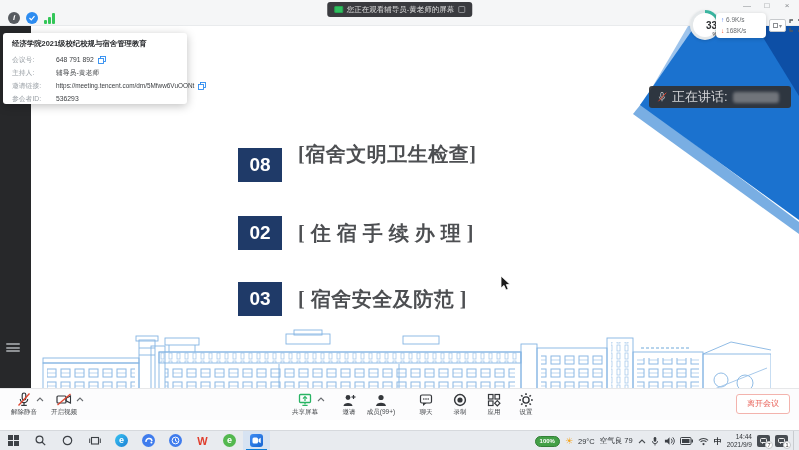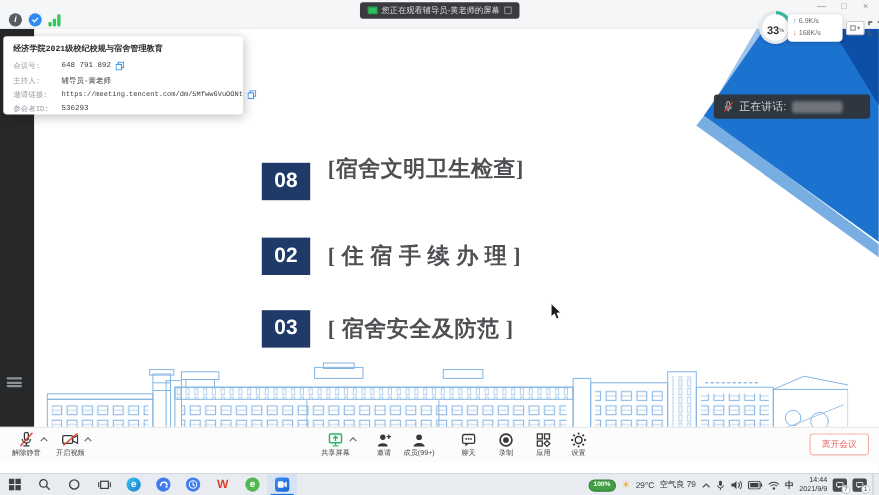--- a/index.html
+++ b/index.html
@@ -18,56 +18,56 @@
       display:flex;align-items:center;gap:4px;padding:0 7px;color:#dddddd;font-size:7.5px;white-space:nowrap;}
   .scr-ico{width:9px;height:7px;background:#2fbf5f;border-radius:1px;border:1px solid #27a350;}
   .pin-ico{width:7px;height:7px;border:1px solid #8b8d90;border-radius:1px;}
   .win-controls{position:absolute;right:6px;top:0;display:flex;gap:8px;color:#85888c;font-size:8px;line-height:12px;}
   .win-controls span{display:block;width:12px;text-align:center;cursor:default;}
 
   
   .net-panel{position:absolute;left:690px;top:8px;height:34px;z-index:40;}
   .gauge{position:absolute;left:0;top:2px;width:30px;height:30px;border-radius:50%;
       background:conic-gradient(#3ab5a0 0 33%,#e4e8ea 33% 100%);display:flex;align-items:center;justify-content:center;box-shadow:0 1px 3px rgba(0,0,0,.15);}
-  .gauge-inner{width:24px;height:24px;border-radius:50%;background:#fff;display:flex;align-items:center;justify-content:center;padding-top:6px;}
+  .gauge-inner{width:24px;height:24px;border-radius:50%;background:#fff;display:flex;align-items:flex-end;justify-content:center;padding-top:6px;flex-direction:column;}
   .gauge-inner b{font-size:10px;color:#2e3033;}
   .gauge-inner i{font-size:5px;font-style:normal;color:#2e3033;}
   .stats{position:absolute;left:26px;top:5px;width:50px;height:25px;background:#fff;border-radius:4px;box-shadow:0 1px 4px rgba(0,0,0,.18);
       font-size:6.5px;color:#6a6e72;padding:2px 0 0 5px;line-height:10.5px;white-space:nowrap;}
   .up-arr{color:#4a7af0;font-weight:bold;}
   .dn-arr{color:#f05a36;font-weight:bold;}
   .viewmode{position:absolute;left:79px;top:11px;width:17px;height:13px;border:1px solid #c7cacd;border-radius:2px;background:#fff;
       display:flex;align-items:center;justify-content:center;gap:1px;color:#8c8f93;font-size:6px;}
   .vm-grid{width:5px;height:5px;border:1px solid #8c8f93;}
   .fullscreen{position:absolute;left:99px;top:11px;width:13px;height:13px;}
 
   
-  .info-popup{position:absolute;left:3px;top:33px;width:218px;height:71px;background:#fff;border-radius:3px;
-      box-shadow:0 2px 10px rgba(0,0,0,.25);z-index:50;padding:6px 9px;font-family:Liberation Mono, monospace;}
+  .info-popup{position:absolute;left:3px;top:33px;width:184px;height:71px;background:#fff;border-radius:3px;
+      box-shadow:0 2px 10px rgba(0,0,0,.25);z-index:50;padding:6px 9px;}
   .popup-title{font-size:7.4px;font-weight:bold;color:#2b2d30;margin-bottom:4px;white-space:nowrap;}
   .popup-row{display:flex;align-items:center;height:13px;font-size:6.8px;white-space:nowrap;}
   .popup-label{width:44px;color:#9aa0a6;flex:none;}
   .popup-value{color:#3a3d40;}
   .popup-link{color:#3a3d40;font-size:6.4px;}
   .copy-ic{margin-left:4px;flex:none;}
 
   
   .stage{position:absolute;left:0;top:26px;width:799px;height:372px;background:#fff;overflow:hidden;z-index:1;}
   .left-strip{position:absolute;left:0;top:0;width:31px;height:372px;background:#27282a;}
   .strip-menu{position:absolute;left:6px;top:317px;width:14px;height:11px;}
   .strip-menu i{display:block;height:2px;margin-bottom:1.6px;background:#8e9194;border-radius:1px;}
   .ribbons{position:absolute;left:0;top:0;width:799px;height:372px;}
   .slide-title{position:absolute;left:231px;top:20px;font-size:40px;font-weight:bold;color:#1467c8;letter-spacing:1px;line-height:44px;}
   .item-box{position:absolute;left:238px;width:44px;height:34px;background:#1f3a68;color:#fff;font-size:19px;font-weight:bold;
       display:flex;align-items:center;justify-content:center;}
   .item-text{position:absolute;left:298px;height:34px;line-height:34px;font-family:"Liberation Serif","DejaVu Serif",serif;
       font-size:20px;font-weight:bold;color:#4d4f52;letter-spacing:0.5px;white-space:nowrap;}
   .speaking-pill{position:absolute;left:649px;top:60px;width:142px;height:22px;background:rgba(47,49,53,.93);border-radius:3px;
       display:flex;align-items:center;gap:5px;padding:0 8px;z-index:10;}
-  .speaking-label{color:#d5d6d8;font-size:10px;white-space:nowrap;}
+  .speaking-label{color:#d5d6d8;font-size:13px;white-space:nowrap;}
   .speak-blob{width:46px;height:11px;background:#70747a;border-radius:3px;filter:blur(1.5px);}
   .buildings{position:absolute;left:31px;bottom:0;width:740px;height:70px;}
   .cursor{position:absolute;left:500px;top:250px;width:11px;height:15px;z-index:15;}
 
   
   .toolbar{position:absolute;left:0;top:388px;width:799px;height:32px;background:#fcfcfd;border-top:1px solid #e6e7e9;z-index:30;}
   .tb-btn{position:absolute;top:3px;width:44px;text-align:center;cursor:default;}
   .tb-ic{height:15px;display:flex;align-items:center;justify-content:center;}
   .tb-label{font-size:6.5px;color:#43464a;margin-top:1px;white-space:nowrap;}
   .tb-caret{position:absolute;top:5px;right:2px;}

